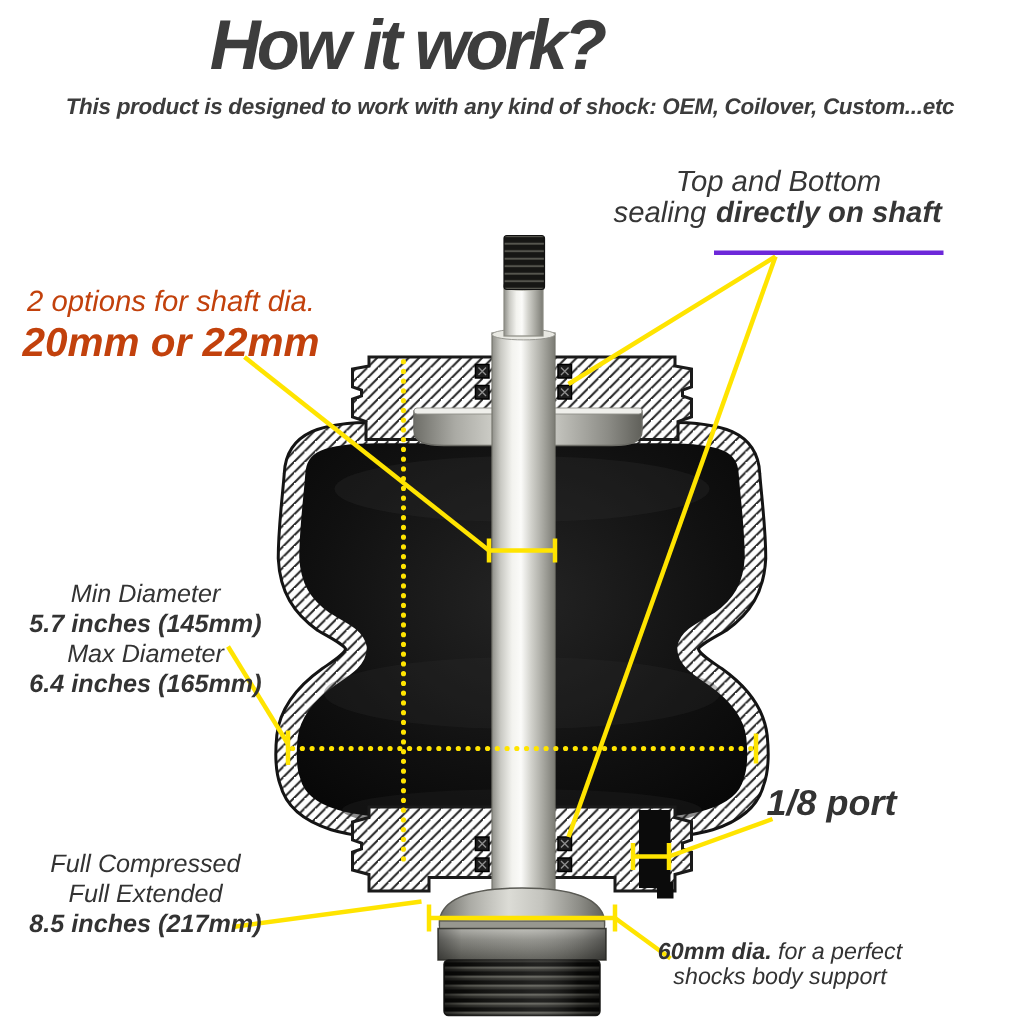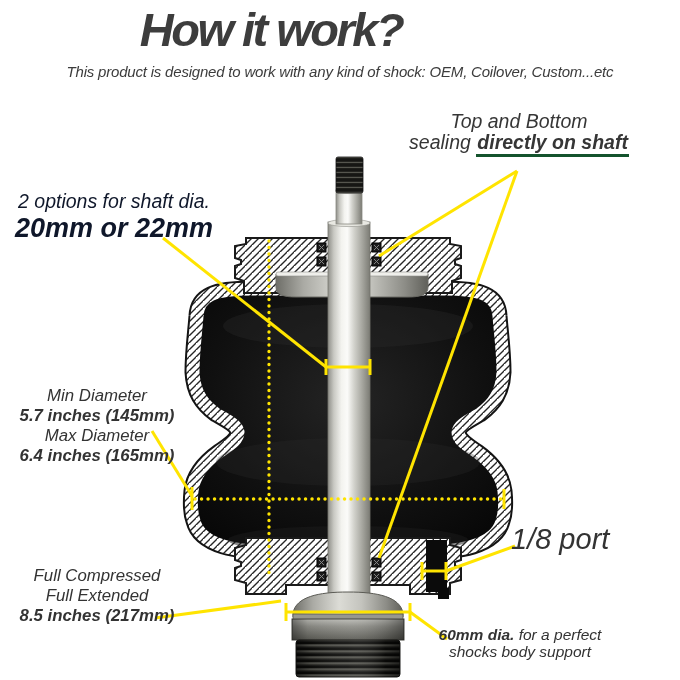--- a/index.html
+++ b/index.html
@@ -8,28 +8,28 @@
     background:#ffffff;
     font-family:"Liberation Sans", sans-serif;
     color:#3b3b3b;
   }
   .stage{position:absolute;inset:0;width:680px;height:680px;}
   svg.diagram{position:absolute;left:0;top:0;z-index:1;}
   .txt{position:absolute;z-index:2;font-style:italic;line-height:1.18;}
   .center{text-align:center;}
   .b{font-weight:bold;}
   #title{left:0;top:4px;width:542px;font-size:47px;font-weight:bold;letter-spacing:-2.5px;color:#3d3d3d;line-height:1.1;}
-  #subtitle{left:0;top:63px;width:680px;font-size:15px;letter-spacing:-0.2px;color:#3c3c3c;}
+  #subtitle{left:0;top:63px;width:680px;font-size:15px;letter-spacing:-0.2px;color:#3c3c3c;font-weight:bold;}
   #sealing{left:405px;top:111px;width:228px;font-size:19.5px;line-height:1.1;color:#363636;}
-  #sealing .u{border-bottom:3px solid #14532d;padding:0 1px 1px 1px;}
-  #shaft-options{left:5px;top:191px;width:218px;font-size:19.5px;line-height:1.12;color:#0f172a;}
+  #sealing .u{border-bottom:3px solid #6d28d9;padding:0 1px 14px 1px;}
+  #shaft-options{left:5px;top:191px;width:218px;font-size:19.5px;line-height:1.12;color:#c2410c;}
   #shaft-options .l2{font-size:27px;}
   #diameter{left:8px;top:348px;width:178px;font-size:16.8px;line-height:1.2;color:#333;margin-top:38px;}
   #stroke{left:8px;top:566px;width:178px;font-size:16.8px;line-height:1.2;color:#333;}
-  #port-label{left:511px;top:522px;font-size:29px;font-weight:normal;color:#333;}
+  #port-label{left:511px;top:522px;font-size:24px;font-weight:bold;color:#333;}
   #support{left:412px;top:626px;width:216px;font-size:15.5px;line-height:1.12;color:#333;}
 </style>
 </head>
 <body>
 
 <div class="stage">
 
   <svg class="diagram" width="680" height="680" viewBox="0 0 680 680">
     <defs>
       <pattern id="hatch" width="7" height="7" patternUnits="userSpaceOnUse">

